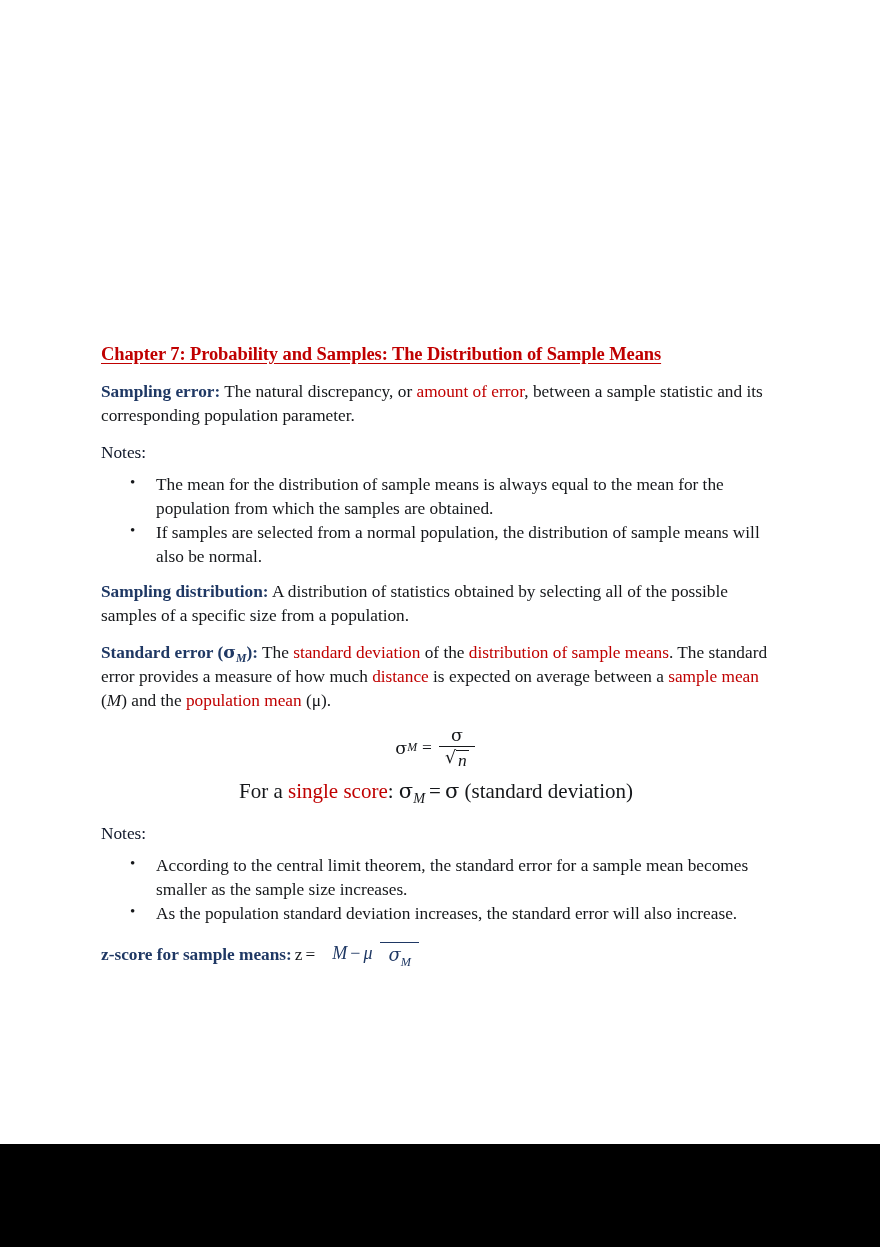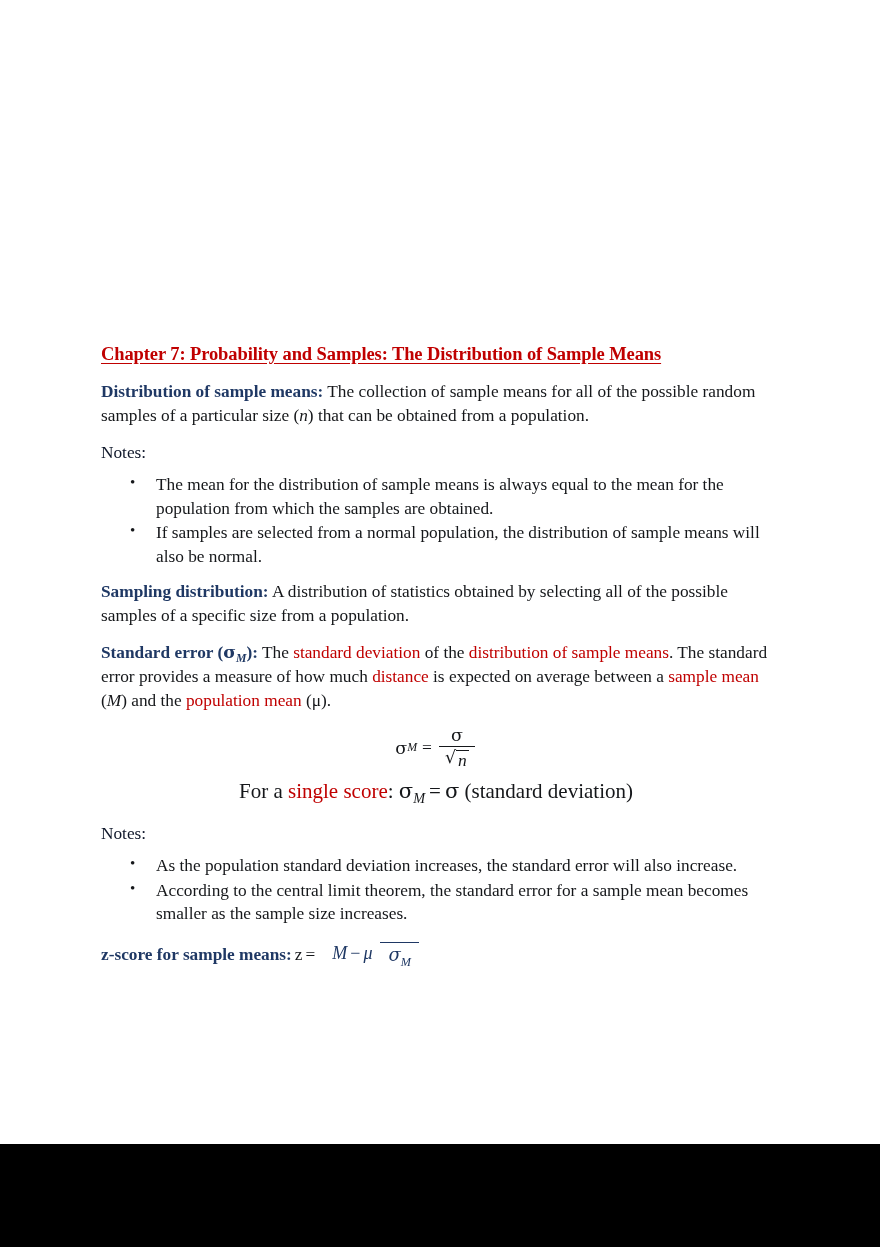--- a/index.html
+++ b/index.html
@@ -191,24 +191,24 @@
 </head>
 <body>
 
 <div class="page">
   <div class="content">
 
     <h1 class="doc-title">
       <span>Chapter 7: Probability and Samples: The Distribution of Sample Means</span>
     </h1>
 
-
     <p class="para">
-      <span class="term">Distribution of sample means:</span><span> The collection of sample means for all of the possible random samples of a particular size (</span><span class="it">n</span><span>) that can be obtained from a population.</span>
+      <span class="term">Sampling error:</span><span> The natural discrepancy, or </span><span class="hl">amount of error</span><span>, between a sample statistic and its corresponding population parameter.</span>
     </p>
+
 
     <p class="notes-label">Notes:</p>
 
     <ul class="bullets">
       <li>The mean for the distribution of sample means is always equal to the mean for the population from which the samples are obtained.</li>
       <li>If samples are selected from a normal population, the distribution of sample means will also be normal.</li>
     </ul>
 
     <p class="para">
       <span class="term">Sampling distribution:</span><span> A distribution of statistics obtained by selecting all of the possible samples of a specific size from a population.</span>
@@ -235,22 +235,22 @@
       </span>
     </div>
 
     <div class="eq-center-note">
       <span>For a </span><span class="hl">single score</span><span>: </span><span class="sym">σ</span><span class="sub">M</span><span style="margin:0 4px;">=</span><span class="sym">σ</span><span> (standard deviation)</span>
     </div>
 
     <p class="notes-label">Notes:</p>
 
     <ul class="bullets">
+      <li>According to the central limit theorem, the standard error for a sample mean becomes smaller as the sample size increases.</li>
       <li>As the population standard deviation increases, the standard error will also increase.</li>
-      <li>According to the central limit theorem, the standard error for a sample mean becomes smaller as the sample size increases.</li>
     </ul>
 
     <div class="zline">
       <span class="term">z-score for sample means:</span>
       <span class="zeq">
         <span style="color:#15171a;">z</span>
         <span style="margin:0 3px; color:#15171a;">=</span>
         <span class="zfrac">
           <span class="znum"><span style="color:#1f3864;">M</span><span style="font-style:normal;color:#1f3864;margin:0 3px;">−</span><span style="color:#1f3864;">μ</span></span>
           <span class="zden"><span class="sym" style="color:#1f3864;font-style:italic;">σ</span><span class="sub" style="color:#1f3864;">M</span></span>

